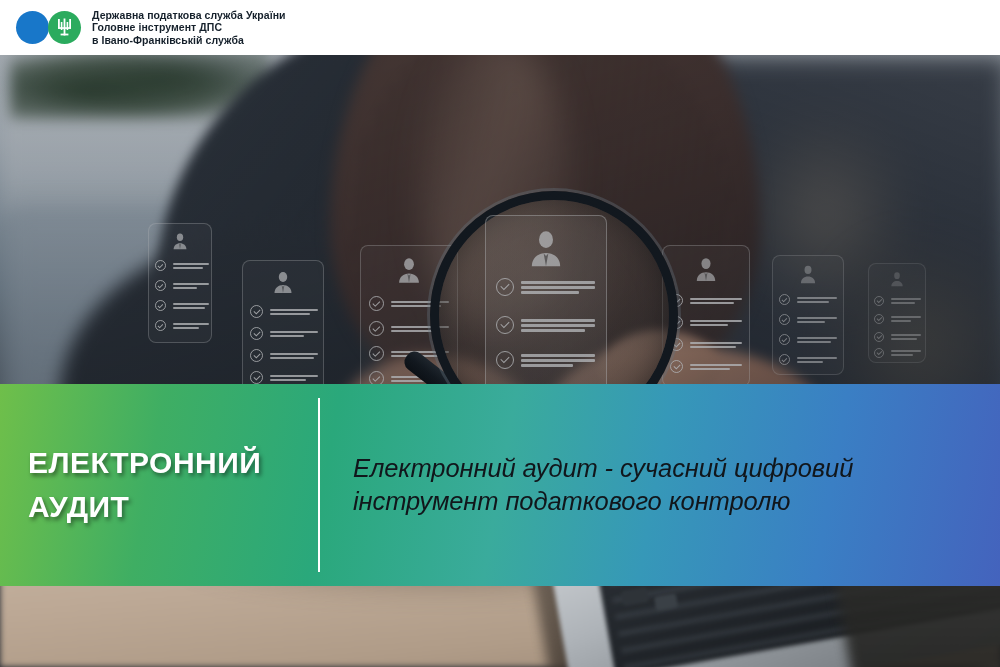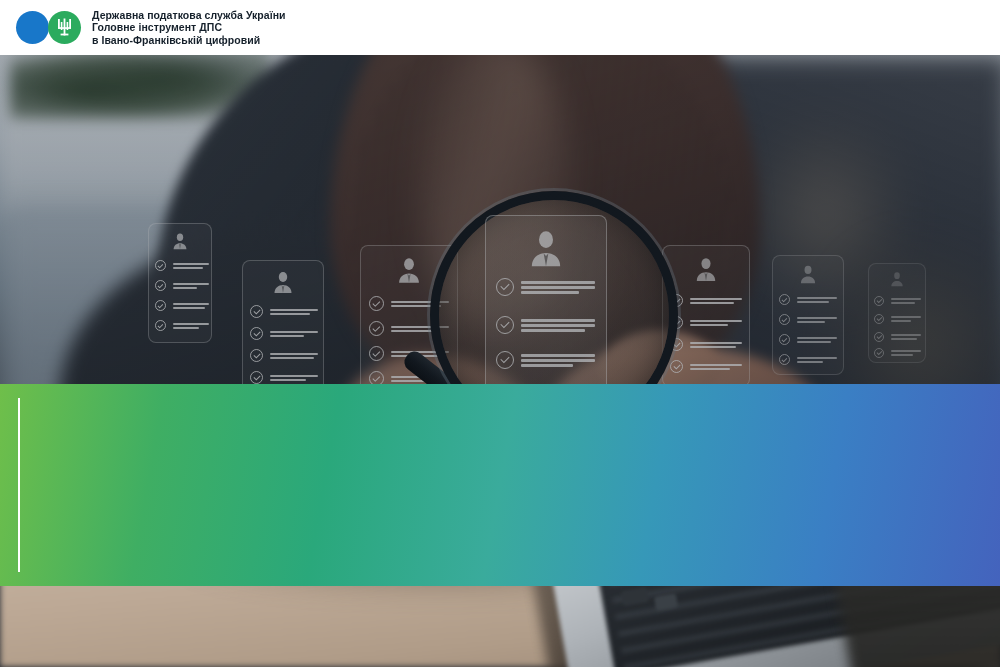--- a/index.html
+++ b/index.html
@@ -368,21 +368,21 @@
             <rect x="9.6" y="5.0" width="1.6" height="8.0"></rect>
             <rect x="1.0" y="10.2" width="13.0" height="1.7"></rect>
             <rect x="3.6" y="16.6" width="7.8" height="1.8"></rect>
           </g>
         </svg>
       </div>
     </div>
     <div class="header-text">
       <div>Державна податкова служба України</div>
       <div>Головне інструмент ДПС</div>
-      <div>в Івано-Франківській цифровий</div>
+      <div>в Івано-Франківській служба</div>
     </div>
   </div>
 
   <div class="photo">
     <div class="layer bg-room"></div>
     <div class="layer bg-wall"></div>
     <div class="layer bg-desk"></div>
     <div class="layer bg-plant"></div>
     <div class="layer bg-orange"></div>
 
@@ -695,16 +695,21 @@
     <div class="laptop-edge"></div>
     <div class="laptop-body"></div>
     <div class="laptop-keys"></div>
     <div class="laptop-keyrows"></div>
     <div class="laptop-port"></div>
     <div class="laptop-port2"></div>
     <div class="laptop-dark-right"></div>
   </div>
 
   <div class="banner">
+    <div class="banner-title">
+      <span>ЕЛЕКТРОННИЙ</span>
+      <span>АУДИТ</span>
+    </div>
     <div class="banner-divider"></div>
+    <div class="banner-sub">Електронний аудит - сучасний цифровий інструмент податкового контролю</div>
   </div>
 
 </div>
 
 </body></html>

